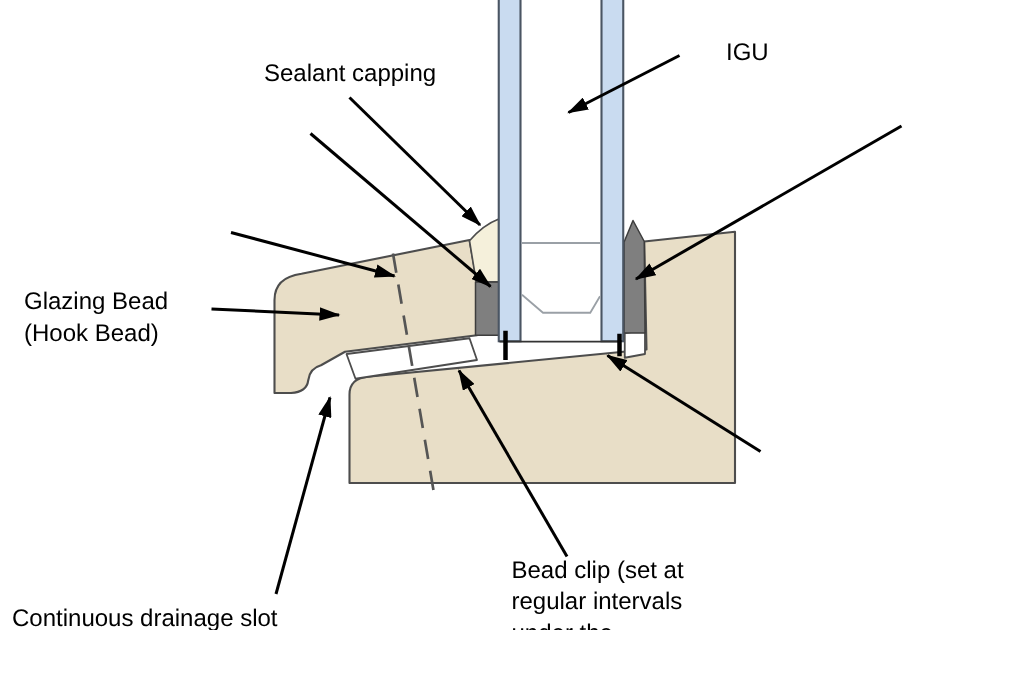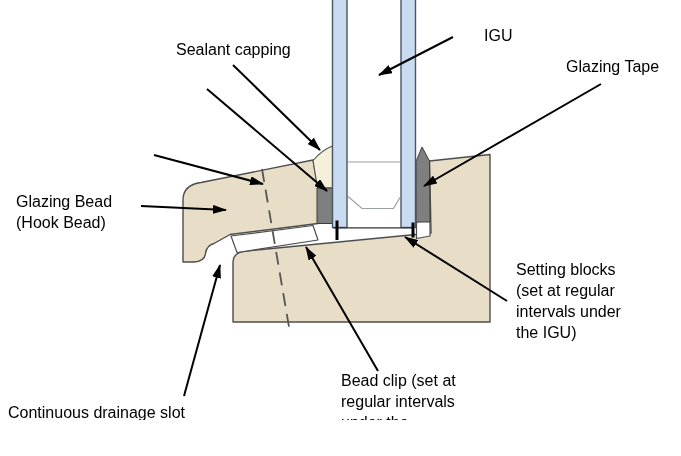--- a/index.html
+++ b/index.html
@@ -75,26 +75,21 @@
 
   <div class="lbl" style="left:176px; top:39px;">Sealant capping</div>
 
 
 
   <div class="lbl" style="left:16px; top:191px;">Glazing Bead
 (Hook Bead)</div>
 
   <div class="lbl" style="left:484px; top:25px;">IGU</div>
 
-  <div class="lbl" style="left:566px; top:56px;">Glazing Tape</div>
 
-  <div class="lbl" style="left:516px; top:259px;">Setting blocks
-(set at regular
-intervals under
-the IGU)</div>
 
   <div class="lbl" style="left:8px; top:402px;">Continuous drainage slot</div>
 
   <div class="lbl" style="left:341px; top:370px;">Bead clip (set at
 regular intervals
 under the
 glazing bead</div>
 
 </div>
 

